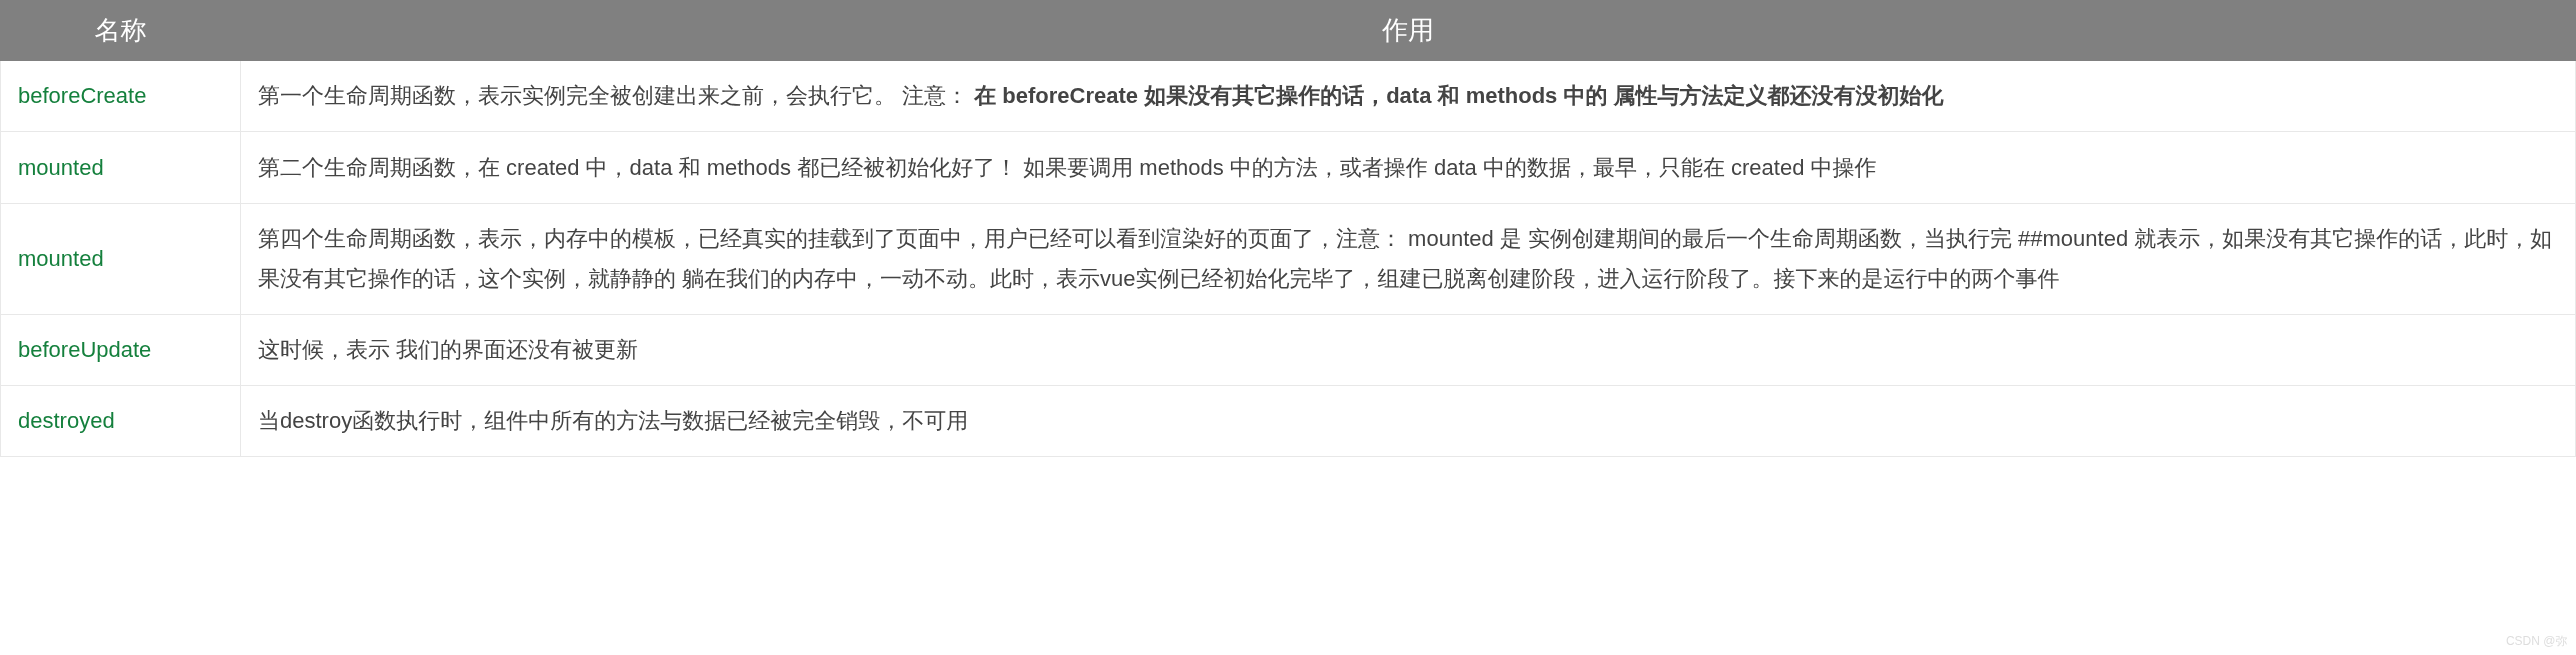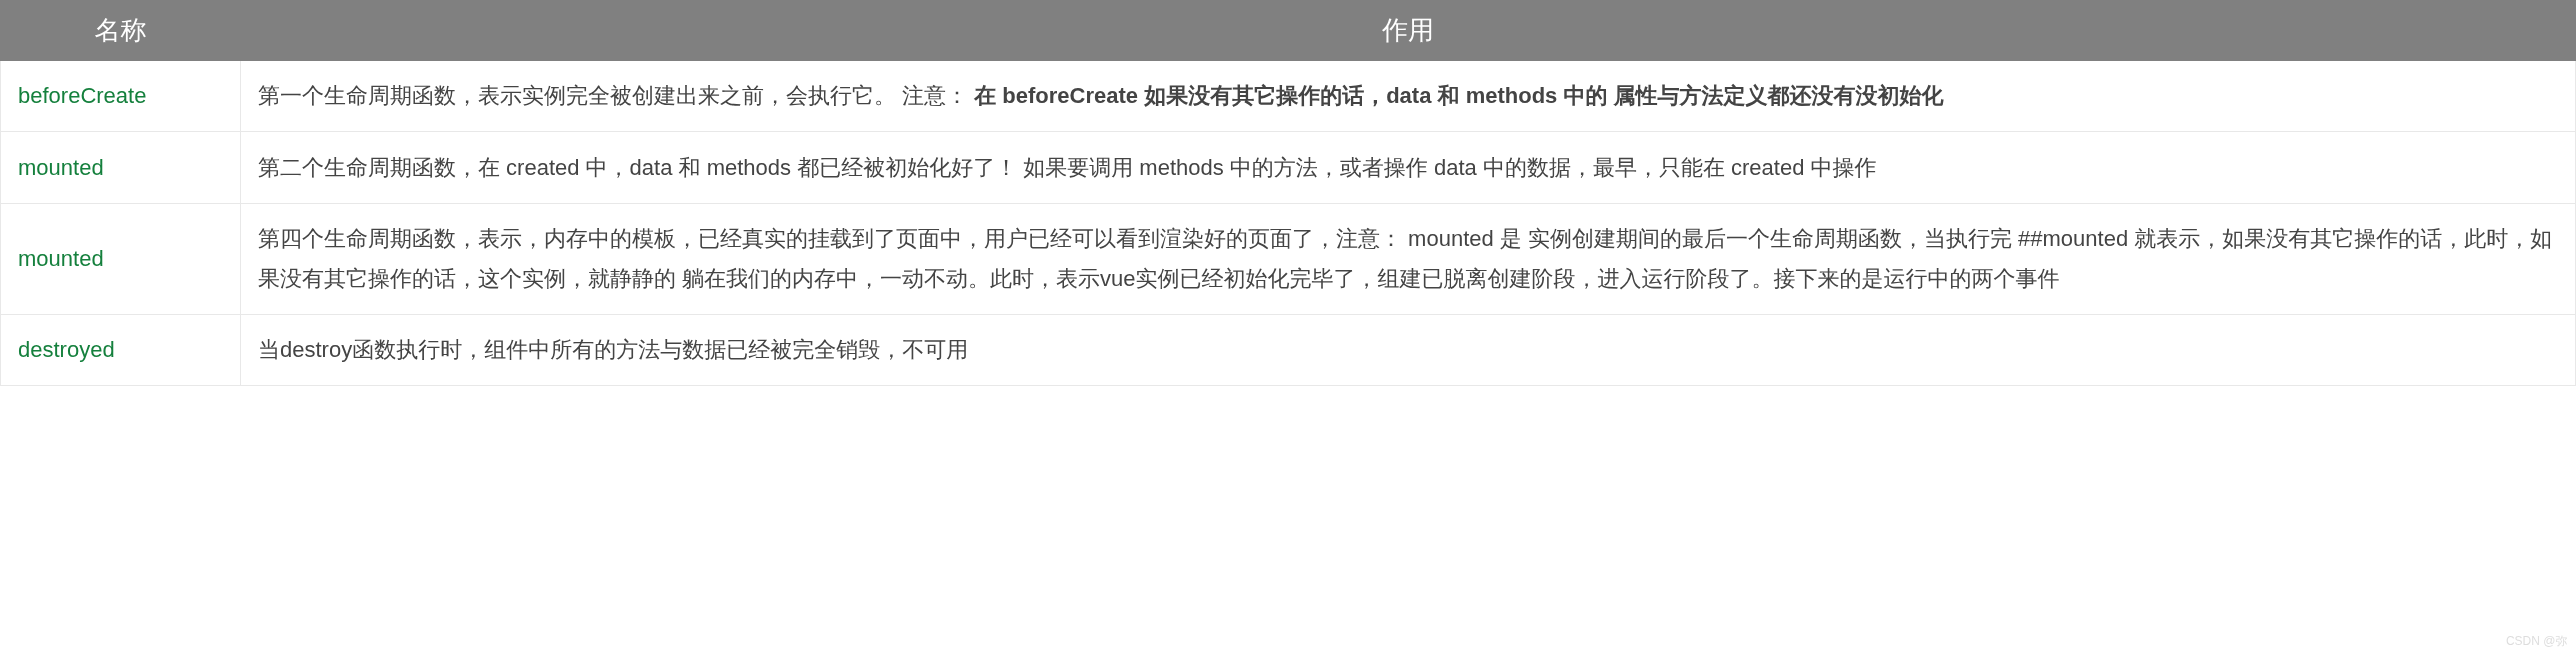--- a/index.html
+++ b/index.html
@@ -73,20 +73,24 @@
       </tr>
       <tr>
         <td>mounted</td>
         <td><span>第二个生命周期函数，在 created 中，data 和 methods 都已经被初始化好了！ 如果要调用 methods 中的方法，或者操作 data 中的数据，最早，只能在 created 中操作</span></td>
       </tr>
       <tr>
         <td>mounted</td>
         <td><span>第四个生命周期函数，表示，内存中的模板，已经真实的挂载到了页面中，用户已经可以看到渲染好的页面了，注意： mounted 是 实例创建期间的最后一个生命周期函数，当执行完 ##mounted 就表示，如果没有其它操作的话，此时，如果没有其它操作的话，这个实例，就静静的 躺在我们的内存中，一动不动。此时，表示vue实例已经初始化完毕了，组建已脱离创建阶段，进入运行阶段了。接下来的是运行中的两个事件</span></td>
       </tr>
       <tr>
+        <td>beforeUpdate</td>
+        <td><span>这时候，表示 我们的界面还没有被更新</span></td>
+      </tr>
+      <tr>
         <td>destroyed</td>
         <td><span>当destroy函数执行时，组件中所有的方法与数据已经被完全销毁，不可用</span></td>
       </tr>
     </tbody>
 </table>
 
 <div class="watermark">CSDN @弥</div>
 
 
 </body></html>

